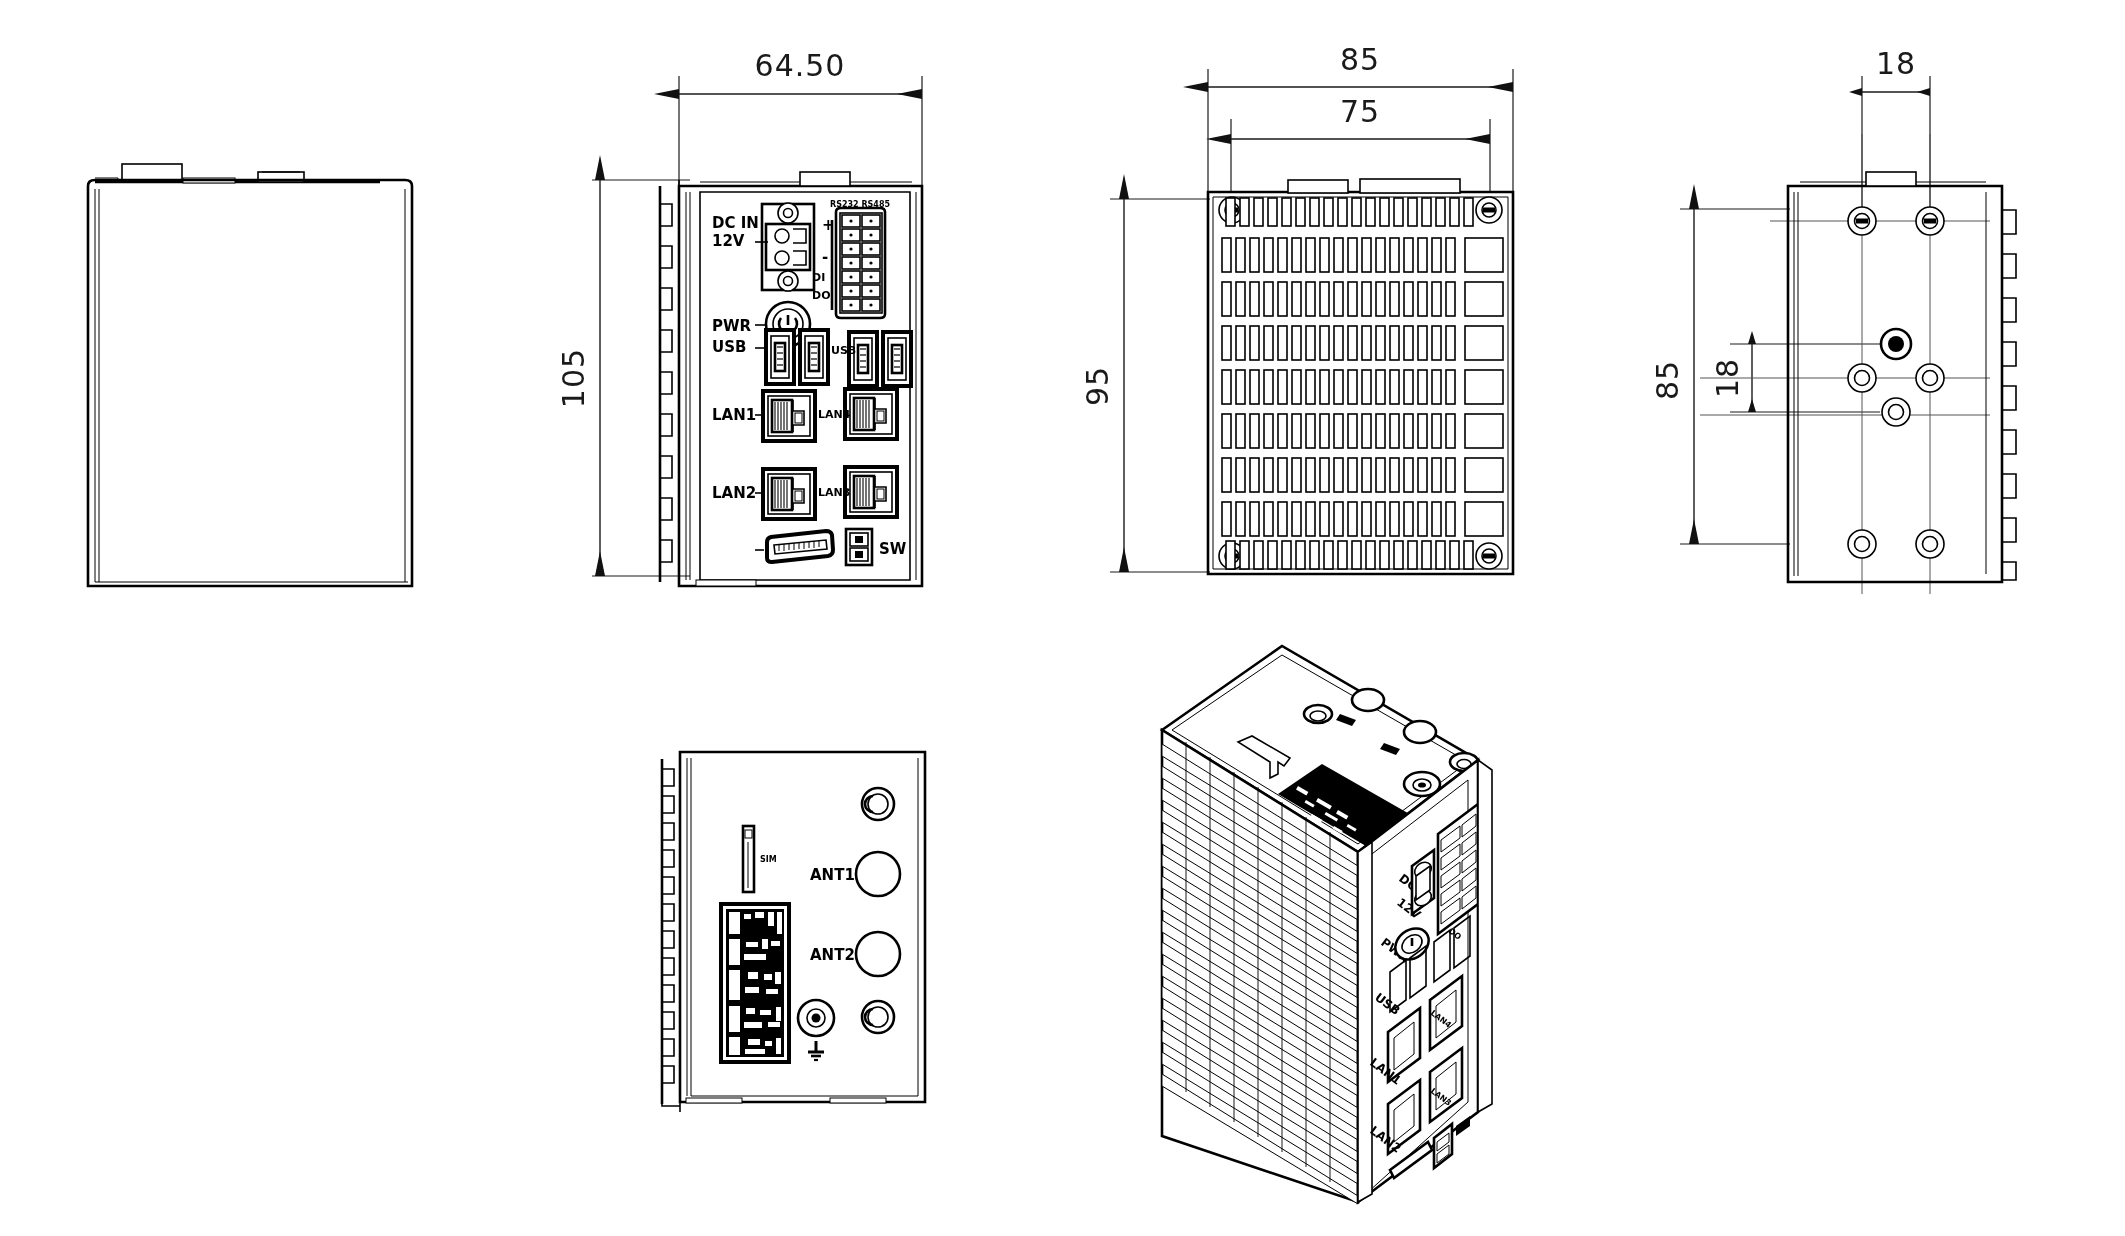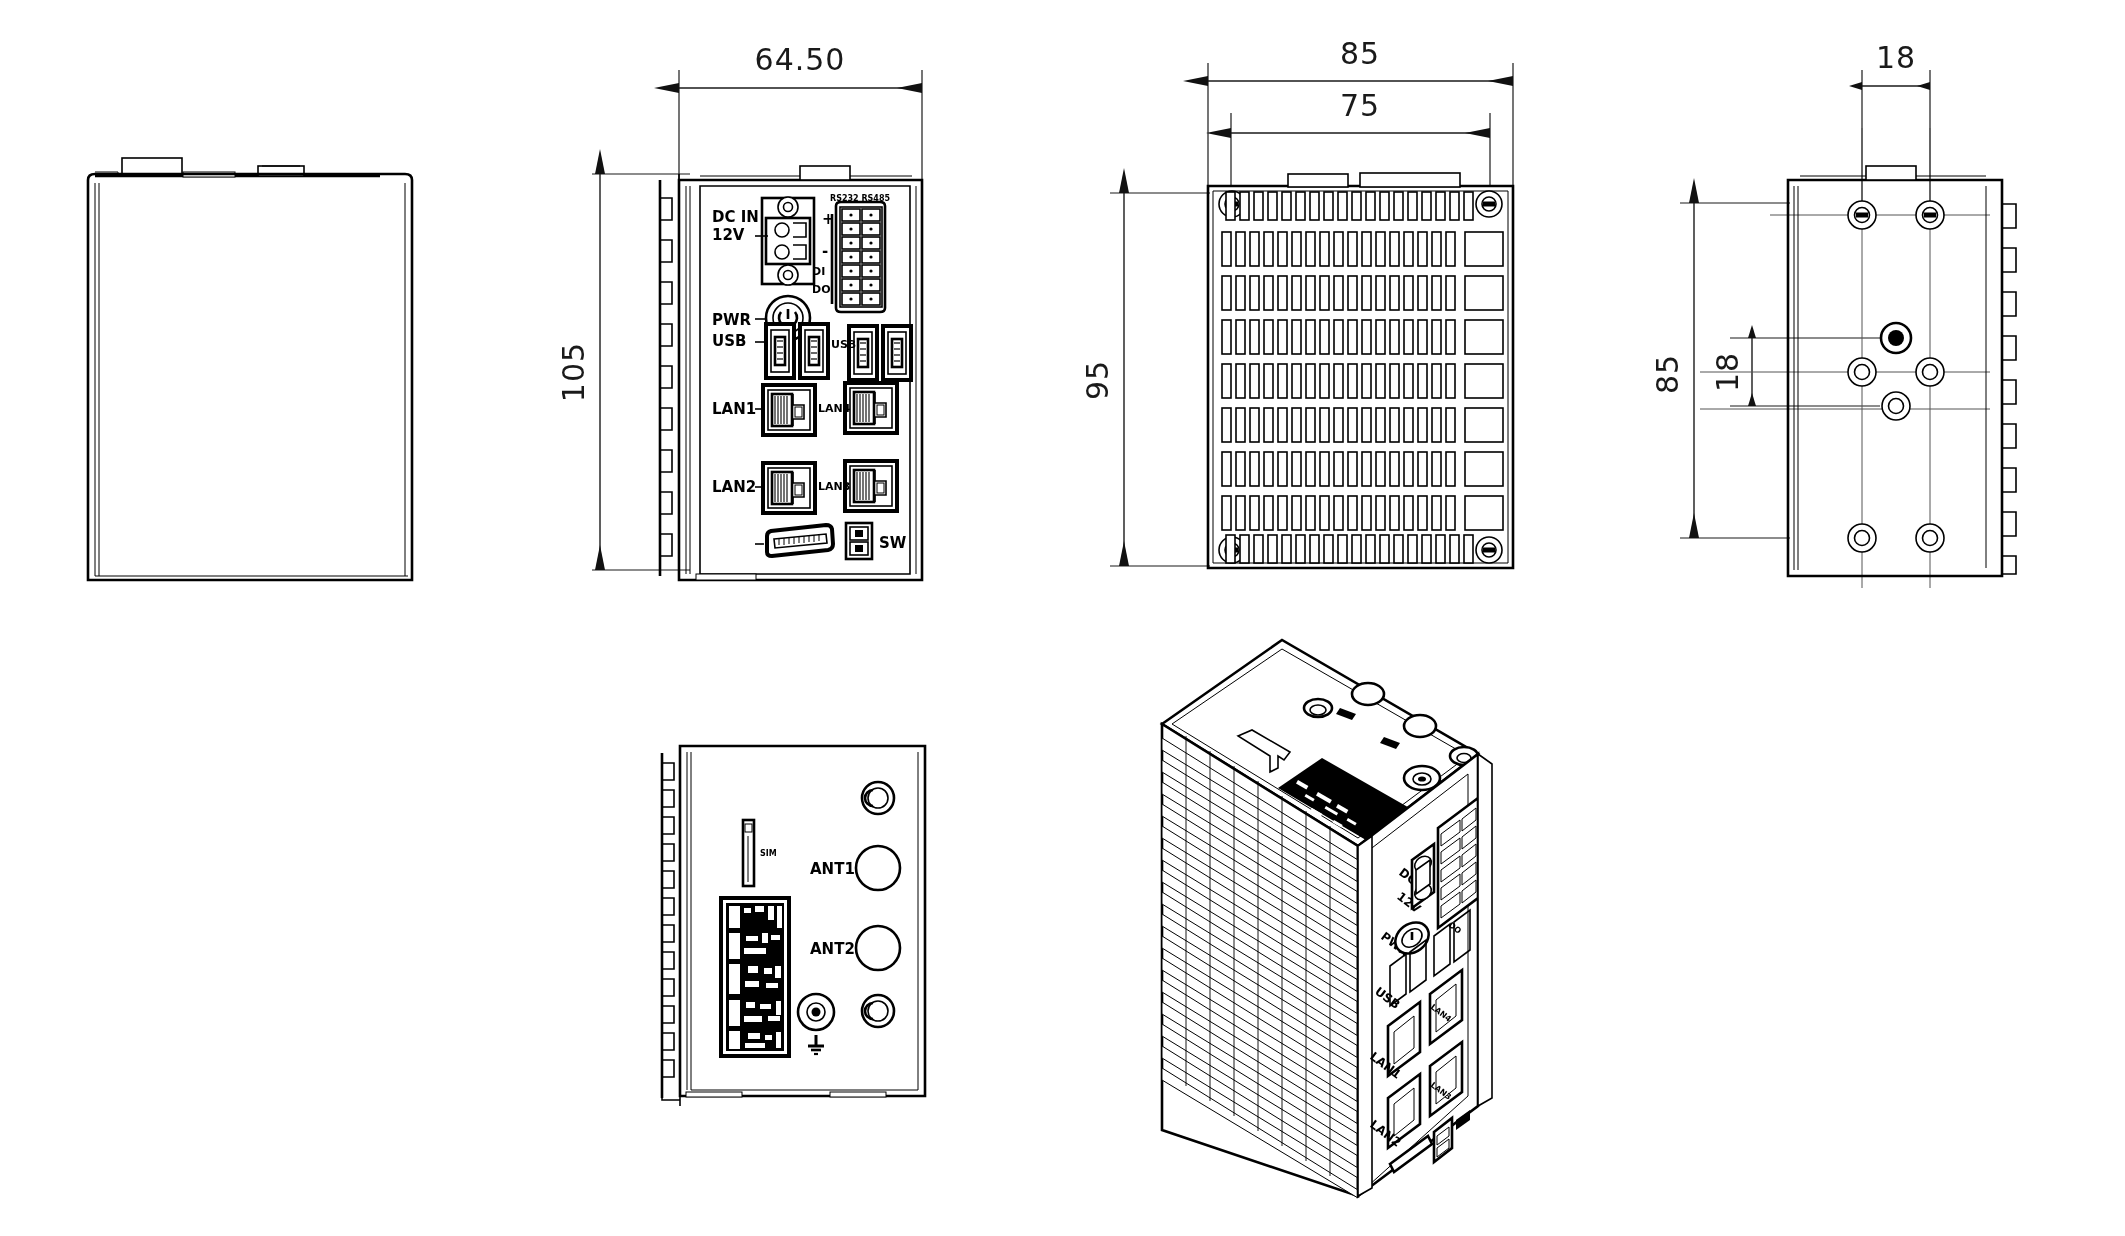--- a/index.html
+++ b/index.html
@@ -9,21 +9,21 @@
   }
   body {
     width: 2125px;
     height: 1236px;
     font-family: "Liberation Sans", sans-serif;
     overflow: hidden;
     position: relative;
   }
   #sheet {
     position: absolute;
-    left: 0; top: 8px;
+    left: 0; top: 14px;
     width: 2125px;
     height: 1028px;
     text-align: right;
   }
   svg.draw {
     position: absolute;
     left: 0; top: 0;
     width: 2125px;
     height: 1236px;
     display: block;

